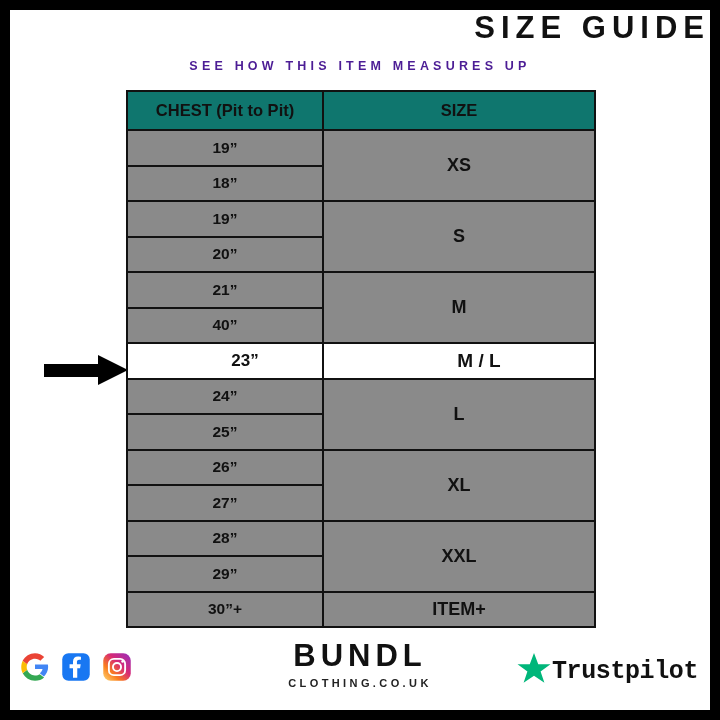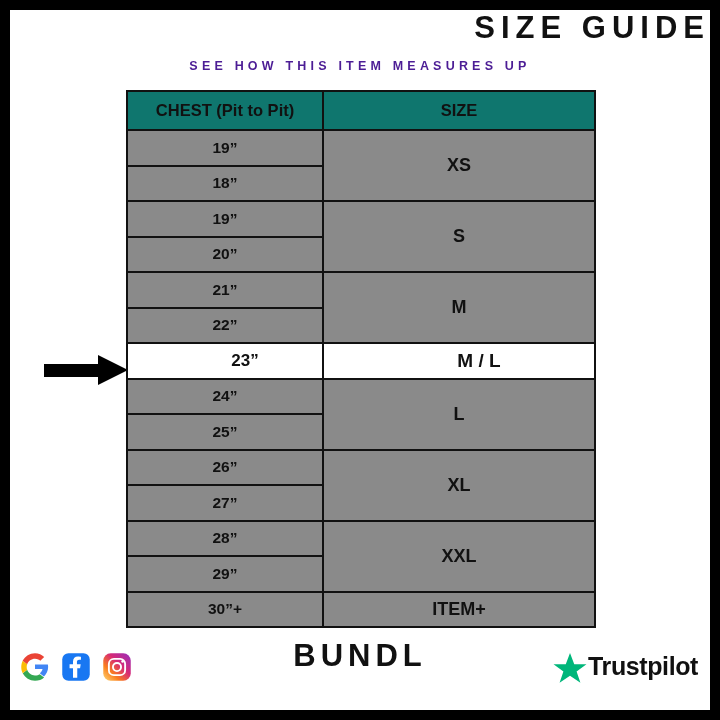--- a/index.html
+++ b/index.html
@@ -120,22 +120,23 @@
     font-size: 11px;
     font-weight: bold;
     letter-spacing: 3.4px;
     color: #222;
     margin-top: 3px;
   }
   .trustpilot {
     position: absolute;
     right: 12px; top: 28px;
     display: flex;
-    align-items: flex-start;
+    align-items: center;
     gap: 1px;
+    font-family: Liberation Mono, monospace;
   }
   .tp-name {
     font-size: 25px;
     font-weight: bold;
     color: #111;
     letter-spacing: -0.4px;
   }
 </style>
 </head>
 <body>
@@ -176,21 +177,21 @@
         </tr>
         <tr>
           <td class="chest">20”</td>
         </tr>
 
         <tr>
           <td class="chest">21”</td>
           <td class="size" rowspan="2">M</td>
         </tr>
         <tr>
-          <td class="chest">22”</td>
+          <td class="chest">40”</td>
         </tr>
 
         <tr class="highlight">
           <td class="chest">23”</td>
           <td class="size">M / L</td>
         </tr>
 
         <tr>
           <td class="chest">24”</td>
           <td class="size" rowspan="2">L</td>
@@ -253,20 +254,21 @@
           <rect x="2" y="2" width="44" height="44" rx="12" fill="url(#ig)"></rect>
           <rect x="11" y="11" width="26" height="26" rx="8" fill="none" stroke="#fff" stroke-width="3"></rect>
           <circle cx="24" cy="24" r="6.5" fill="none" stroke="#fff" stroke-width="3"></circle>
           <circle cx="33" cy="15" r="2.2" fill="#fff"></circle>
         </svg>
       </span>
     </div>
 
     <div class="brand">
       <div class="brand-name">BUNDL</div>
+      <div class="brand-sub">CLOTHING.CO.UK</div>
     </div>
 
     <div class="trustpilot">
       <span>
         <svg width="34" height="34" viewBox="0 0 32 32">
           <polygon points="16,1 20,11.6 31.5,11.6 22.2,18.3 25.8,29 16,22.4 6.2,29 9.8,18.3 0.5,11.6 12,11.6" fill="#00b67a"></polygon>
         </svg>
       </span>
       <span class="tp-name">Trustpilot</span>
     </div>

